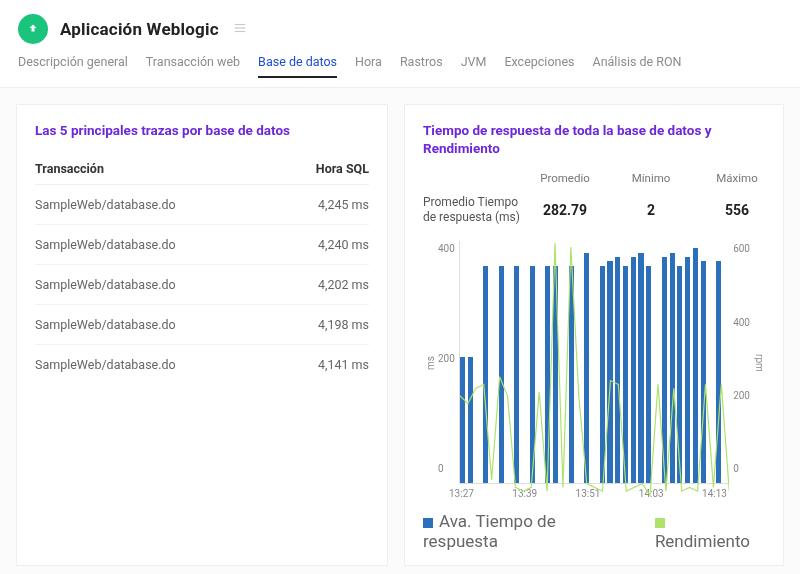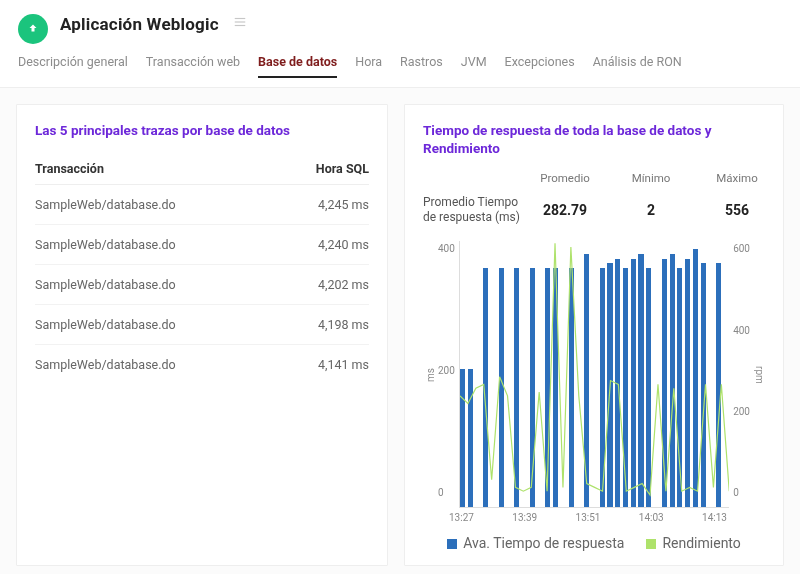--- a/index.html
+++ b/index.html
@@ -1,25 +1,25 @@
 <!DOCTYPE html>
 <html><head>
 <meta charset="utf-8">
 <style>
   * { box-sizing: border-box; margin: 0; padding: 0; }
   html, body { width: 800px; height: 574px; font-family: -apple-system, "Segoe UI", Roboto, Arial, sans-serif; background:#fff; color:#333; }
-  .header { display:flex; align-items:flex-start; padding:14px 18px 10px 18px; }
+  .header { display:flex; align-items:center; padding:14px 18px 10px 18px; }
   .hex-icon { width:30px; height:30px; border-radius:50%; background:#1bc47d; display:flex; align-items:center; justify-content:center; margin-right:12px;}
   .hex-icon svg { width:12px; height:12px; fill:#fff; }
   .title { font-size:17px; font-weight:700; color:#222; letter-spacing:0.2px;}
   .hamburger { margin-left:14px; color:#c7c7c7;}
   .hamburger svg { width:14px; height:14px; stroke:#c7c7c7;}
   .tabs { display:flex; gap:18px; padding:0 18px 10px 18px; font-size:12.5px; color:#8c8c8c; border-bottom:1px solid #eee;}
   .tab { cursor:pointer; padding-bottom:8px; position:relative;}
-  .tab.active { color:#7f1d1d; font-weight:700; }
+  .tab.active { color:#1d4ed8; font-weight:400; }
   .tab.active::after { content:""; position:absolute; left:0; right:0; bottom:-1px; height:2px; background:#222; }
   .content { display:flex; gap:16px; padding:16px; background:#fbfbfb; height:calc(574px - 80px);}
   .card { background:#fff; border:1px solid #eee; border-radius:1px; padding:16px 18px 14px 18px; flex:1; display:flex; flex-direction:column; }
   .card-title { font-size:13.5px; font-weight:700; color:#6d28d9; margin-bottom:14px; line-height:1.35;}
   
   .tbl-head { display:flex; justify-content:space-between; font-size:12.5px; font-weight:700; padding:8px 0; border-bottom:1px solid #eee;}
   .tbl-row { display:flex; justify-content:space-between; font-size:12.5px; color:#666; padding:12px 0; border-bottom:1px solid #f2f2f2;}
   .tbl-row:last-child { border-bottom:none; }
   
   .metric-head { display:flex; justify-content:flex-end; gap:30px; font-size:11.5px; color:#777; margin-bottom:10px;}
@@ -33,21 +33,21 @@
   .chart-axes { display:flex; flex:1;}
   .y-left, .y-right { display:flex; flex-direction:column; justify-content:space-between; font-size:10px; color:#888; padding:2px 4px 10px 2px;}
   .y-right { padding:2px 2px 10px 4px; align-items:flex-start;}
   .y-unit-left { font-size:10px; color:#888; writing-mode:vertical-rl; transform:rotate(180deg); align-self:center; padding-right:2px;}
   .y-unit-right { font-size:10px; color:#888; writing-mode:vertical-rl; align-self:center; padding-left:2px;}
   .plot { flex:1; position:relative; border-left:1px solid #ddd; border-bottom:1px solid #ddd; }
   .bars { position:absolute; inset:0; display:flex; align-items:flex-end; gap:1%;}
   .bar { flex:1; background:#2c6fbb; }
   .line { position:absolute; inset:0; }
   .x-ticks { display:flex; justify-content:space-between; font-size:10px; color:#888; padding:4px 0 0 0; margin-left:26px; margin-right:38px;}
-  .legend { display:flex; justify-content:center; gap:22px; font-size:14px; color:#666; margin-top:12px;}
+  .legend { display:flex; justify-content:space-between; gap:22px; font-size:17px; color:#666; margin-top:12px;}
   .legend .sw { width:10px; height:10px; display:inline-block; vertical-align:middle; margin-right:6px;}
   .sw-blue { background:#2c6fbb;}
   .sw-green { background:#aee26b;}
 </style>
 </head>
 <body>
 
 <div class="header">
   <div class="hex-icon">
     <svg viewBox="0 0 24 24">

